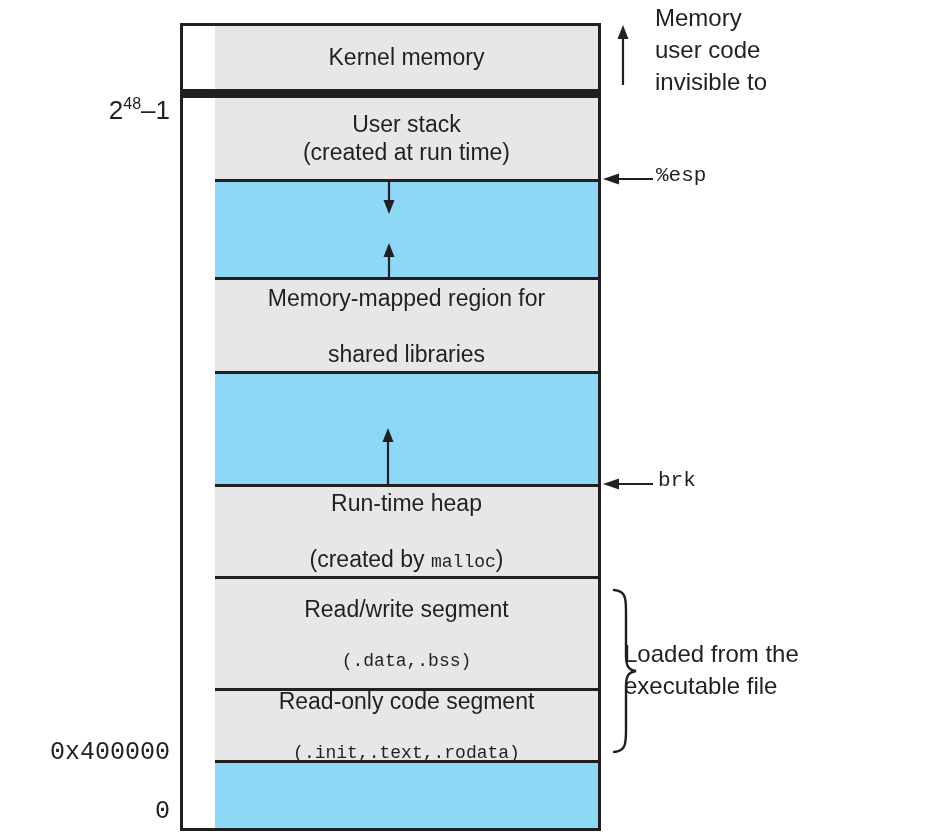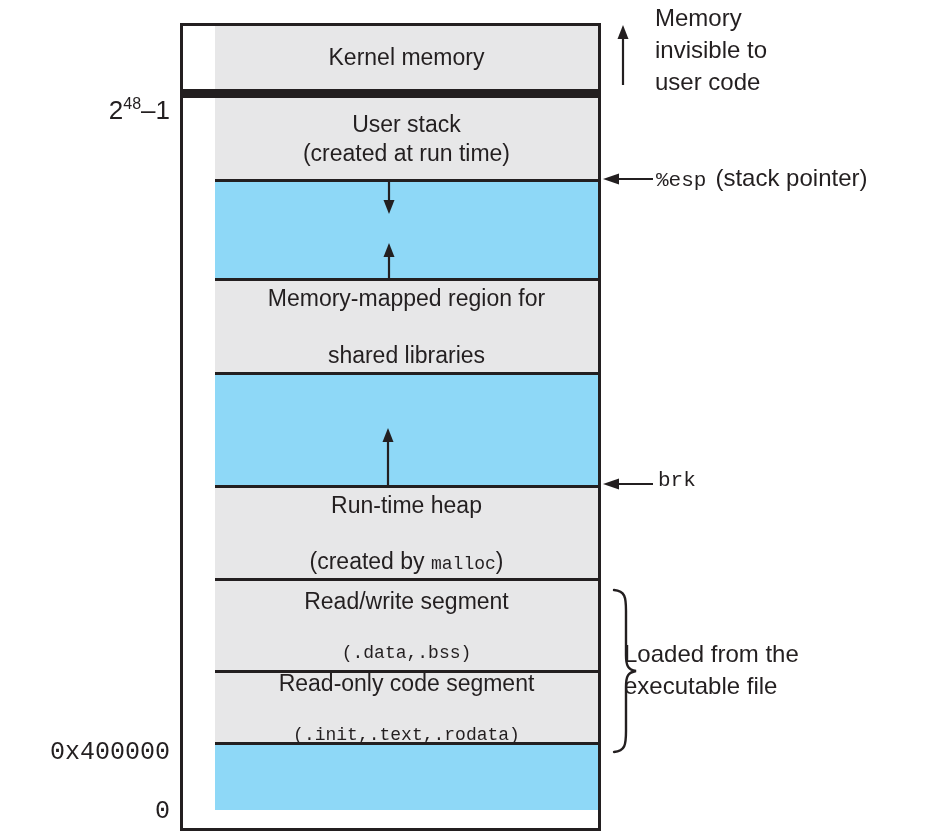--- a/index.html
+++ b/index.html
@@ -93,21 +93,21 @@
       <div>shared libraries</div>
     </div>
 
     <div class="seg blue bordered" style="height:113px"></div>
 
     <div class="seg gray bordered" style="height:93px">
       <div>Run-time heap</div>
       <div><span>(created by </span><span class="mono">malloc</span><span>)</span></div>
     </div>
 
-    <div class="seg gray bordered" style="height:92px">
+    <div class="seg gray bordered" style="height:112px">
       <div>Read/write segment</div>
       <div class="mono">(.data,.bss)</div>
     </div>
 
     <div class="seg gray bordered" style="height:72px">
       <div>Read-only code segment</div>
       <div class="mono">(.init,.text,.rodata)</div>
     </div>
 
     <div class="seg blue bordered" style="height:68px"></div>
@@ -131,31 +131,30 @@
   </div>
   <div class="addr-label mono-label" style="top:738px">0x400000</div>
   <div class="addr-label mono-label" style="top:797px">0</div>
 
   <svg class="arrow-svg" style="left:615px; top:25px;" width="16" height="60" viewBox="0 0 16 60">
     <line x1="8" y1="60" x2="8" y2="12" stroke="#231f20" stroke-width="2.2"></line>
     <polygon points="8,0 2.5,14 13.5,14" fill="#231f20"></polygon>
   </svg>
   <div class="note" style="left:655px; top:2px;">
     <div>Memory</div>
+    <div>user code</div>
     <div>invisible to</div>
-    <div>user code</div>
   </div>
 
   <svg class="arrow-svg" style="left:603px; top:171px;" width="50" height="16" viewBox="0 0 50 16">
     <line x1="12" y1="8" x2="50" y2="8" stroke="#231f20" stroke-width="2.2"></line>
     <polygon points="0,8 16,2.5 16,13.5" fill="#231f20"></polygon>
   </svg>
   <div class="pointer-label" style="left:656px; top:164px;">
     <span class="code">%esp</span>
-    <span class="plain">(stack pointer)</span>
   </div>
 
   <svg class="arrow-svg" style="left:603px; top:476px;" width="50" height="16" viewBox="0 0 50 16">
     <line x1="12" y1="8" x2="50" y2="8" stroke="#231f20" stroke-width="2.2"></line>
     <polygon points="0,8 16,2.5 16,13.5" fill="#231f20"></polygon>
   </svg>
   <div class="pointer-label" style="left:658px; top:469px;">
     <span class="code">brk</span>
   </div>
 

